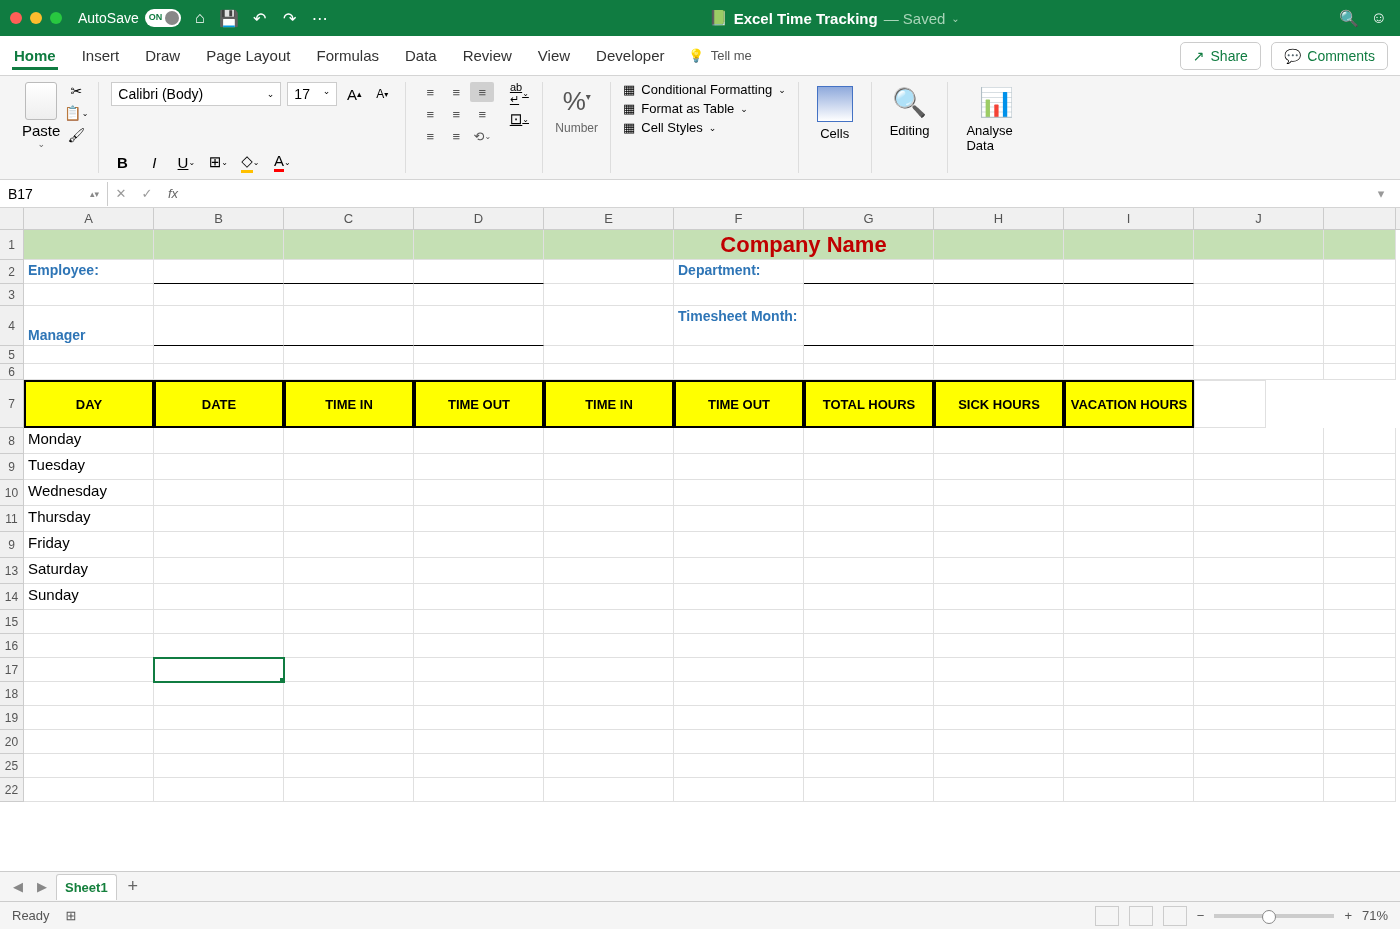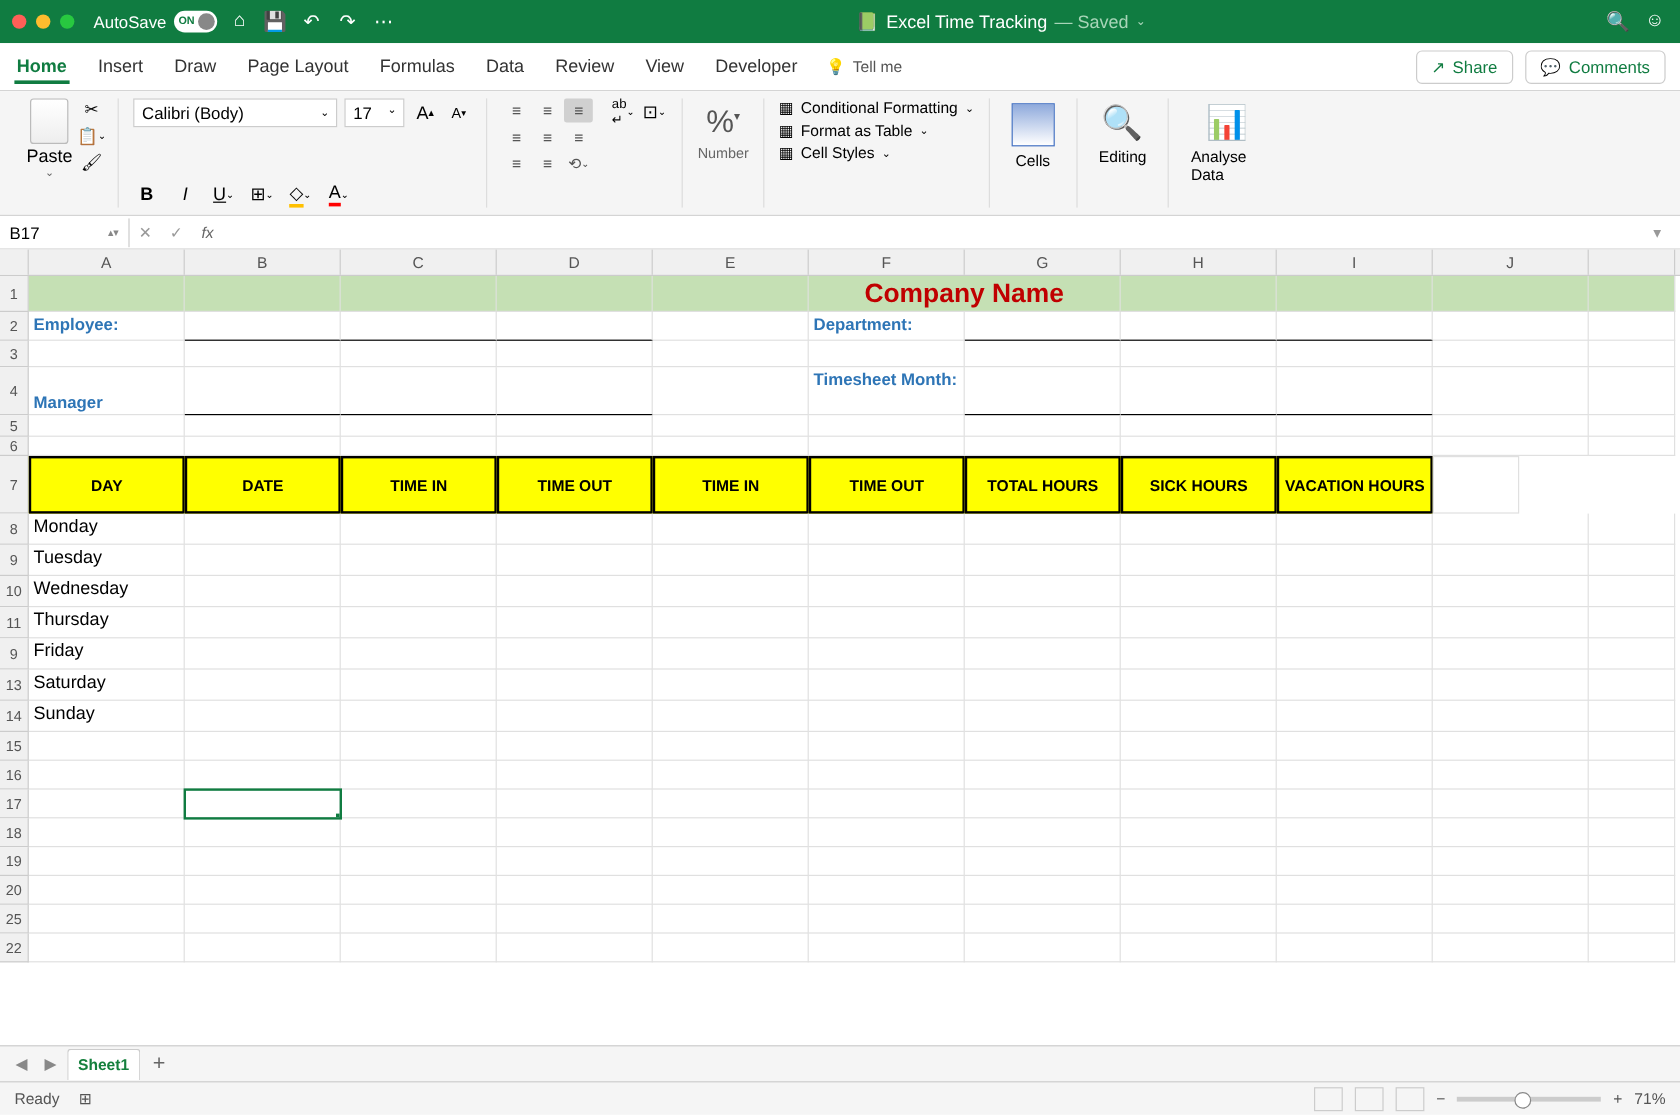--- a/index.html
+++ b/index.html
@@ -38,21 +38,21 @@
 .clip-sub { display:flex; flex-direction:column; gap:4px; margin-left:6px; }
 .small-icon { width:20px; height:18px; display:flex; align-items:center; justify-content:center; font-size:14px; cursor:pointer; }
 .font-row { display:flex; gap:6px; align-items:center; margin-bottom:6px; }
 .font-select { border:1px solid #ccc; padding:3px 6px; background:#fff; width:170px; font-size:14px; display:flex; justify-content:space-between; align-items:center; }
 .size-select { border:1px solid #ccc; padding:3px 6px; background:#fff; width:50px; font-size:14px; display:flex; justify-content:space-between; }
 .font-btns { display:flex; gap:10px; align-items:center; }
 .fb { width:22px; height:22px; display:flex; align-items:center; justify-content:center; cursor:pointer; font-size:15px; }
 .align-grid { display:grid; grid-template-columns:repeat(3,24px); gap:2px; }
 .ag { width:24px; height:20px; display:flex; align-items:center; justify-content:center; cursor:pointer; font-size:13px; color:#555; border-radius:2px; }
 .ag.sel { background:#d0d0d0; }
-.wrap-col { display:flex; flex-direction:row; gap:4px; margin-left:6px; }
+.wrap-col { display:flex; flex-direction:column; gap:4px; margin-left:6px;text-decoration:underline; }
 .num-big { font-size:26px; color:#555; margin:4px auto; }
 .styles-list { display:flex; flex-direction:column; gap:4px; font-size:13px; }
 .style-item { display:flex; align-items:center; gap:6px; cursor:pointer; }
 .big-btn { display:flex; flex-direction:column; align-items:center; gap:4px; cursor:pointer; padding: 4px 6px; }
 .big-btn svg, .big-btn .icn { width:36px; height:36px; }
 
 
 .formula-bar { height: 28px; background:#fff; border-bottom:1px solid #d4d4d4; display:flex; align-items:center; }
 .name-box { width:108px; border-right:1px solid #ccc; padding:4px 8px; font-size:14px; display:flex; justify-content:space-between; align-items:center; }
 .fb-btn { width:26px; text-align:center; color:#999; cursor:pointer; }
@@ -106,21 +106,21 @@
         <span class="toggle-label">ON</span>
       </div>
   </div>
   <div class="tb-icon">⌂</div>
   <div class="tb-icon">💾</div>
   <div class="tb-icon">↶</div>
   <div class="tb-icon">↷</div>
   <div class="tb-icon">⋯</div>
   <div class="doc-title">
     <span style="color:#fff">📗</span>
-    <span style="font-weight:400">Excel Time Tracking</span>
+    <span style="font-weight:700">Excel Time Tracking</span>
     <span class="saved">— Saved</span>
     <span style="color:#a8d5b8; font-size:10px">⌄</span>
   </div>
   <div class="tb-icon">🔍</div>
   <div class="tb-icon">☺</div>
 </div>
 
 <div class="ribbon-tabs">
   <span class="tab active">Home</span>
   <span class="tab">Insert</span>

